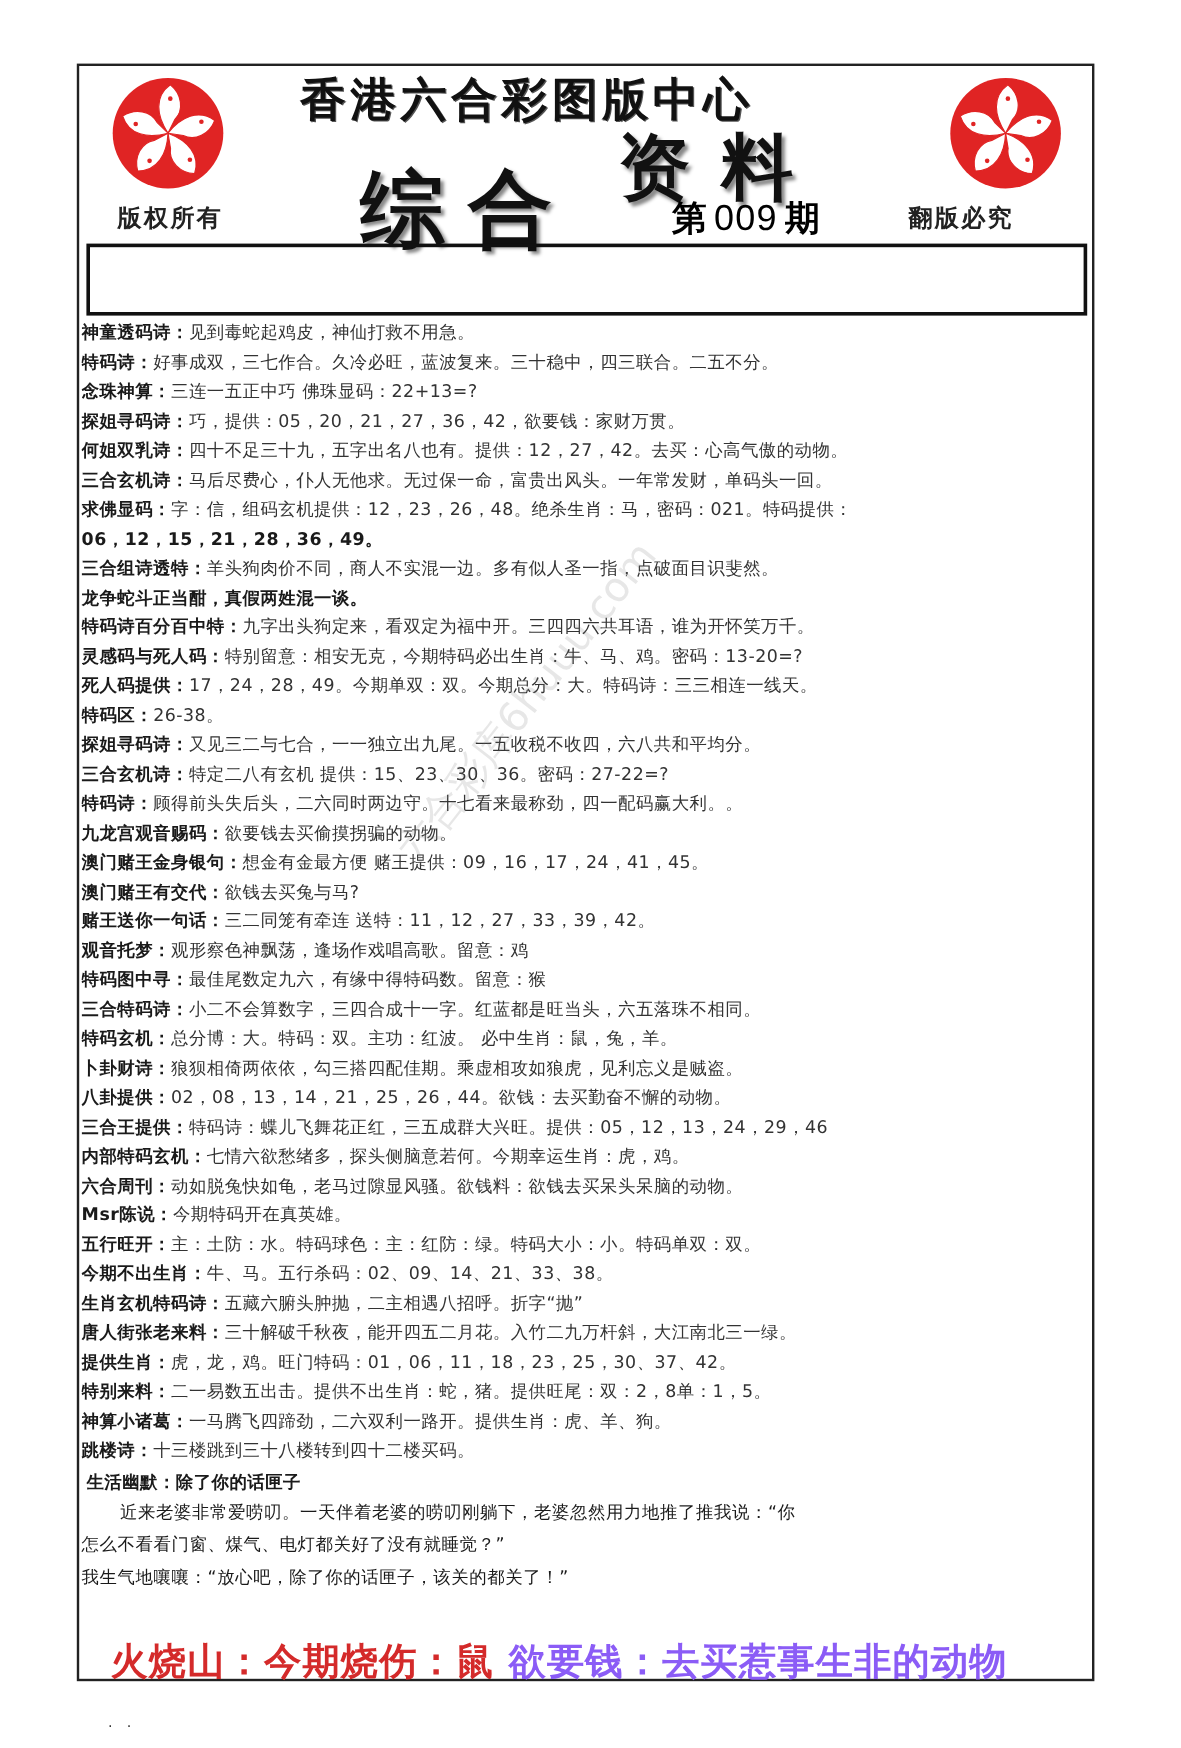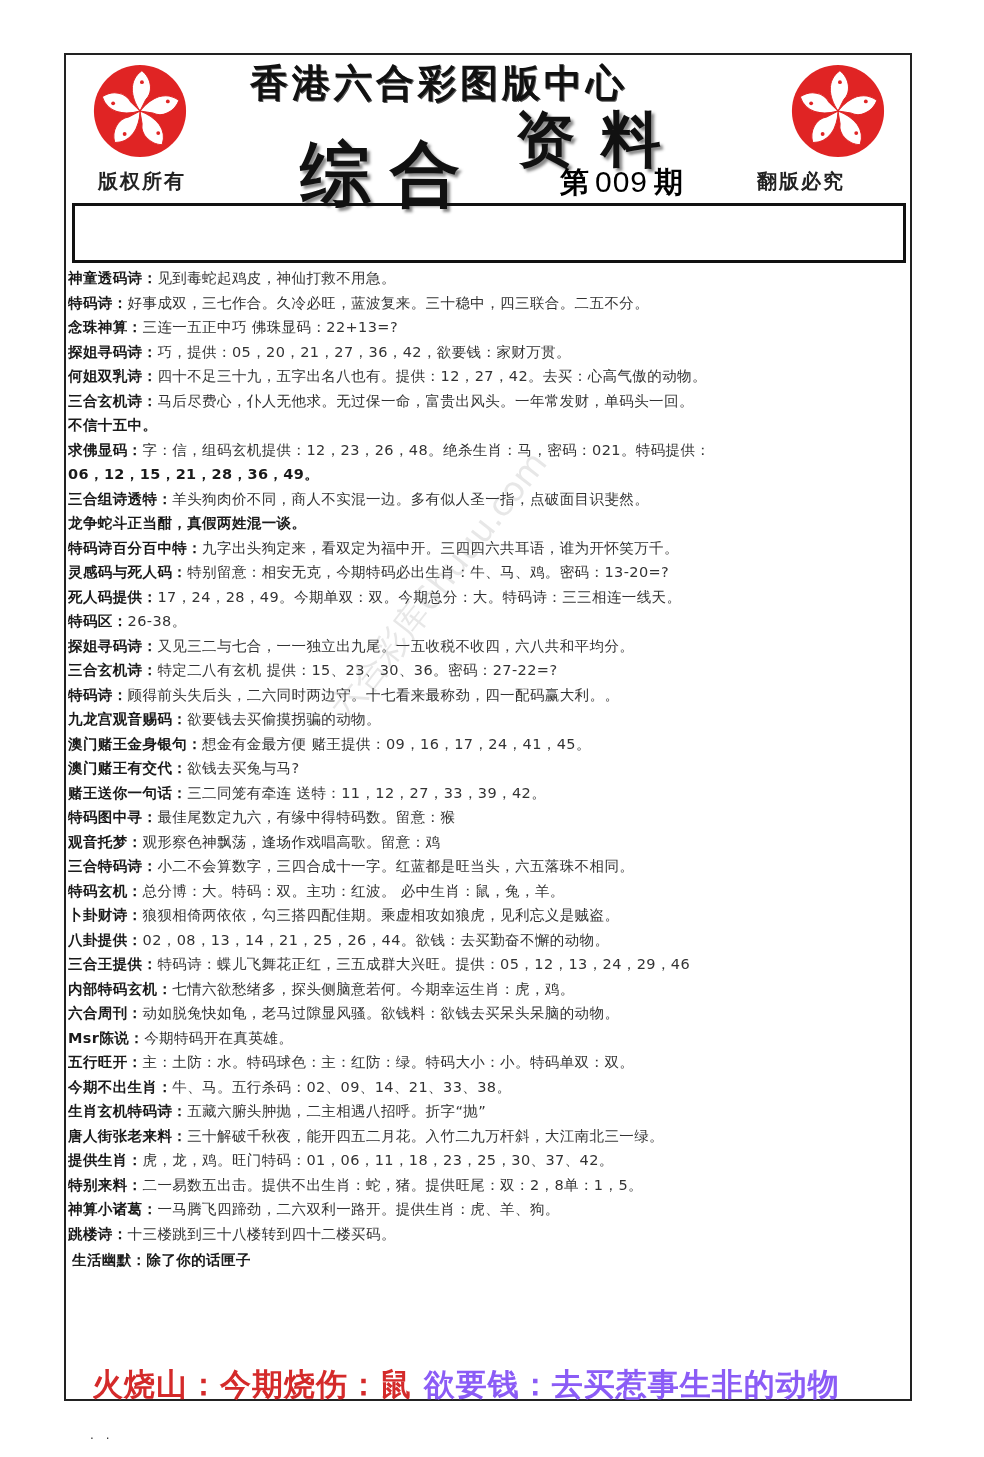--- a/index.html
+++ b/index.html
@@ -95,55 +95,59 @@
 
 <div class="blank-box"></div>
 
 <div class="content" id="content">
     <div class="line"><span class="lbl">神童透码诗：</span><span class="val">见到毒蛇起鸡皮，神仙打救不用急。</span></div>
     <div class="line"><span class="lbl">特码诗：</span><span class="val">好事成双，三七作合。久冷必旺，蓝波复来。三十稳中，四三联合。二五不分。</span></div>
     <div class="line"><span class="lbl">念珠神算：</span><span class="val">三连一五正中巧 佛珠显码：22+13=?</span></div>
     <div class="line"><span class="lbl">探姐寻码诗：</span><span class="val">巧，提供：05，20，21，27，36，42，欲要钱：家财万贯。</span></div>
     <div class="line"><span class="lbl">何姐双乳诗：</span><span class="val">四十不足三十九，五字出名八也有。提供：12，27，42。去买：心高气傲的动物。</span></div>
     <div class="line"><span class="lbl">三合玄机诗：</span><span class="val">马后尽费心，仆人无他求。无过保一命，富贵出风头。一年常发财，单码头一回。</span></div>
-    <div class="line"><span class="lbl"></span><span class="lbl">不信十五中。</span></div>
     <div class="line"><span class="lbl">求佛显码：</span><span class="val">字：信，组码玄机提供：12，23，26，48。绝杀生肖：马，密码：021。特码提供：</span></div>
     <div class="line"><span class="lbl"></span><span class="lbl">06，12，15，21，28，36，49。</span></div>
     <div class="line"><span class="lbl">三合组诗透特：</span><span class="val">羊头狗肉价不同，商人不实混一边。多有似人圣一指，点破面目识斐然。</span></div>
     <div class="line"><span class="lbl"></span><span class="lbl">龙争蛇斗正当酣，真假两姓混一谈。</span></div>
     <div class="line"><span class="lbl">特码诗百分百中特：</span><span class="val">九字出头狗定来，看双定为福中开。三四四六共耳语，谁为开怀笑万千。</span></div>
     <div class="line"><span class="lbl">灵感码与死人码：</span><span class="val">特别留意：相安无克，今期特码必出生肖：牛、马、鸡。密码：13-20=?</span></div>
     <div class="line"><span class="lbl">死人码提供：</span><span class="val">17，24，28，49。今期单双：双。今期总分：大。特码诗：三三相连一线天。</span></div>
     <div class="line"><span class="lbl">特码区：</span><span class="val">26-38。</span></div>
     <div class="line"><span class="lbl">探姐寻码诗：</span><span class="val">又见三二与七合，一一独立出九尾。一五收税不收四，六八共和平均分。</span></div>
     <div class="line"><span class="lbl">三合玄机诗：</span><span class="val">特定二八有玄机 提供：15、23、30、36。密码：27-22=?</span></div>
     <div class="line"><span class="lbl">特码诗：</span><span class="val">顾得前头失后头，二六同时两边守。十七看来最称劲，四一配码赢大利。。</span></div>
     <div class="line"><span class="lbl">九龙宫观音赐码：</span><span class="val">欲要钱去买偷摸拐骗的动物。</span></div>
     <div class="line"><span class="lbl">澳门赌王金身银句：</span><span class="val">想金有金最方便 赌王提供：09，16，17，24，41，45。</span></div>
     <div class="line"><span class="lbl">澳门赌王有交代：</span><span class="val">欲钱去买兔与马?</span></div>
     <div class="line"><span class="lbl">赌王送你一句话：</span><span class="val">三二同笼有牵连 送特：11，12，27，33，39，42。</span></div>
+    <div class="line"><span class="lbl">观音托梦：</span><span class="val">观形察色神飘荡，逢场作戏唱高歌。留意：鸡</span></div>
     <div class="line"><span class="lbl">特码图中寻：</span><span class="val">最佳尾数定九六，有缘中得特码数。留意：猴</span></div>
-    <div class="line"><span class="lbl">观音托梦：</span><span class="val">观形察色神飘荡，逢场作戏唱高歌。留意：鸡</span></div>
     <div class="line"><span class="lbl">三合特码诗：</span><span class="val">小二不会算数字，三四合成十一字。红蓝都是旺当头，六五落珠不相同。</span></div>
     <div class="line"><span class="lbl">特码玄机：</span><span class="val">总分博：大。特码：双。主功：红波。 必中生肖：鼠，兔，羊。</span></div>
     <div class="line"><span class="lbl">卜卦财诗：</span><span class="val">狼狈相倚两依依，勾三搭四配佳期。乘虚相攻如狼虎，见利忘义是贼盗。</span></div>
     <div class="line"><span class="lbl">八卦提供：</span><span class="val">02，08，13，14，21，25，26，44。欲钱：去买勤奋不懈的动物。</span></div>
     <div class="line"><span class="lbl">三合王提供：</span><span class="val">特码诗：蝶儿飞舞花正红，三五成群大兴旺。提供：05，12，13，24，29，46</span></div>
     <div class="line"><span class="lbl">内部特码玄机：</span><span class="val">七情六欲愁绪多，探头侧脑意若何。今期幸运生肖：虎，鸡。</span></div>
     <div class="line"><span class="lbl">六合周刊：</span><span class="val">动如脱兔快如龟，老马过隙显风骚。欲钱料：欲钱去买呆头呆脑的动物。</span></div>
     <div class="line msr"><span class="lbl">Msr陈说：</span><span class="val">今期特码开在真英雄。</span></div>
     <div class="line"><span class="lbl">五行旺开：</span><span class="val">主：土防：水。特码球色：主：红防：绿。特码大小：小。特码单双：双。</span></div>
     <div class="line"><span class="lbl">今期不出生肖：</span><span class="val">牛、马。五行杀码：02、09、14、21、33、38。</span></div>
     <div class="line"><span class="lbl">生肖玄机特码诗：</span><span class="val">五藏六腑头肿抛，二主相遇八招呼。折字“抛”</span></div>
     <div class="line"><span class="lbl">唐人街张老来料：</span><span class="val">三十解破千秋夜，能开四五二月花。入竹二九万杆斜，大江南北三一绿。</span></div>
     <div class="line"><span class="lbl">提供生肖：</span><span class="val">虎，龙，鸡。旺门特码：01，06，11，18，23，25，30、37、42。</span></div>
     <div class="line"><span class="lbl">特别来料：</span><span class="val">二一易数五出击。提供不出生肖：蛇，猪。提供旺尾：双：2，8单：1，5。</span></div>
     <div class="line"><span class="lbl">神算小诸葛：</span><span class="val">一马腾飞四蹄劲，二六双利一路开。提供生肖：虎、羊、狗。</span></div>
     <div class="line"><span class="lbl">跳楼诗：</span><span class="val">十三楼跳到三十八楼转到四十二楼买码。</span></div>
     <div class="line joke-title" style="font-weight: bold; margin-left: 4px;">生活幽默：除了你的话匣子</div>
+    <div class="joke">
+      <p class="indent">近来老婆非常爱唠叨。一天伴着老婆的唠叨刚躺下，老婆忽然用力地推了推我说：“你</p>
+      <p>怎么不看看门窗、煤气、电灯都关好了没有就睡觉？”</p>
+      <p>我生气地嚷嚷：“放心吧，除了你的话匣子，该关的都关了！”</p>
+    </div>
   </div>
 
 <div class="slogan">
   <span class="red">火烧山：今期烧伤：鼠</span>
   <span class="green">欲要钱：去买惹事生非的动物</span>
 </div>
 
 <div class="watermark">六合彩库6huuu.com</div>
 <div class="dots">. .</div>
 

